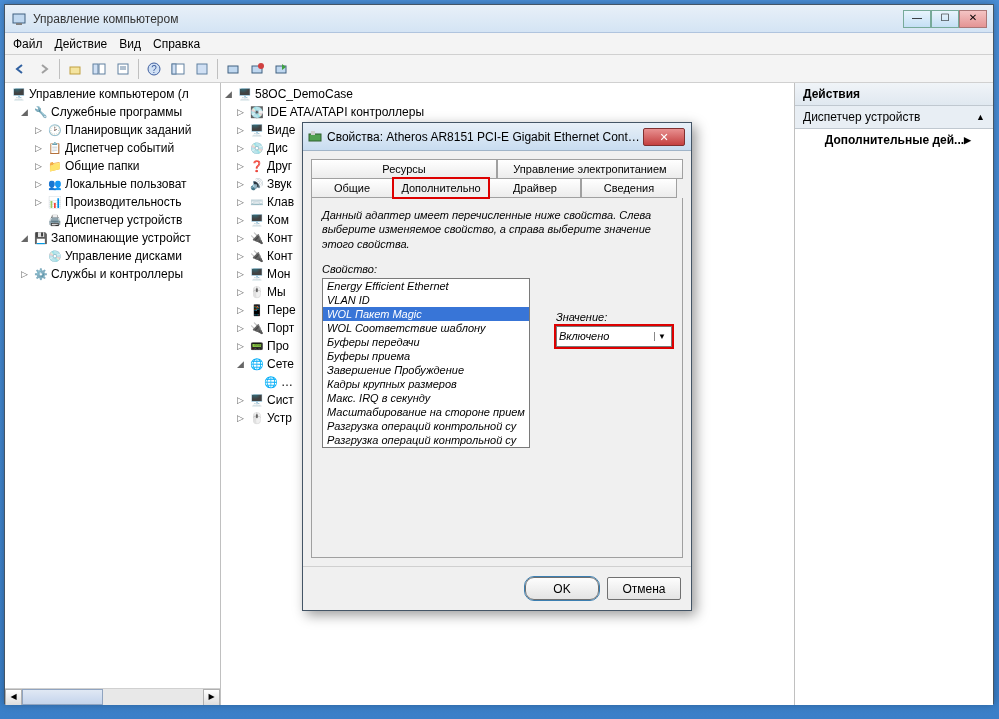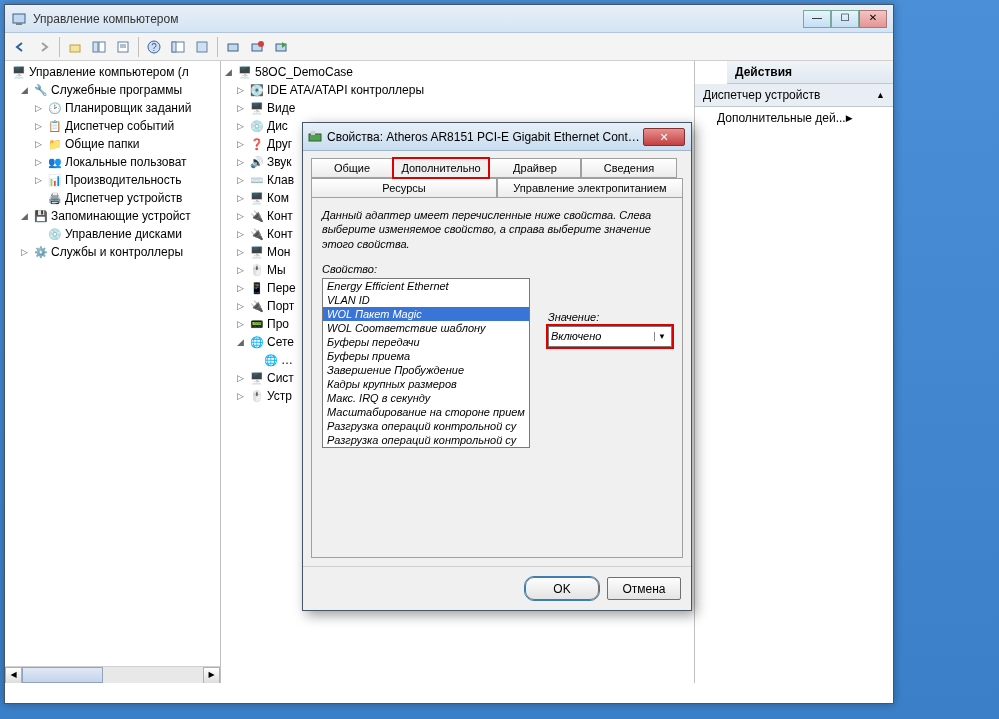--- a/index.html
+++ b/index.html
@@ -1,19 +1,19 @@
 <!DOCTYPE html>
 <html><head>
 <meta charset="utf-8">
 <style>
 * { box-sizing: border-box; margin: 0; padding: 0; font-family: "Segoe UI", Tahoma, sans-serif; }
 body { background: linear-gradient(to bottom, #4a8fd8, #3a7fc8); width: 999px; height: 719px; overflow: hidden; position: relative; }
 
 
-.main-window { position: absolute; left: 4px; top: 4px; width: 890px; height: 700px; background: #fff; border: 1px solid #456; box-shadow: 0 0 8px rgba(0,0,0,0.3); }
+.main-window { position: absolute; left: 4px; top: 4px; width: 990px; height: 700px; background: #fff; border: 1px solid #456; box-shadow: 0 0 8px rgba(0,0,0,0.3); }
 
 .titlebar { height: 28px; background: linear-gradient(to bottom, #e8f0f8, #d4e4f4); display: flex; align-items: center; padding: 0 6px; border-bottom: 1px solid #b0c4de; font-size: 12px; }
 .titlebar .icon { width: 16px; height: 16px; margin-right: 6px; }
 .titlebar .title { flex: 1; color: #333; }
 .win-controls { display: flex; gap: 0; }
 .win-btn { width: 28px; height: 18px; border: 1px solid #7a9; background: linear-gradient(#e8f4fc,#c4dff4); font-size: 10px; text-align: center; line-height: 14px; cursor: pointer; }
 .win-btn.close { background: linear-gradient(#f4c4c4,#e49494); border-color: #a77; }
 
 .menubar { height: 22px; display: flex; align-items: center; padding: 0 8px; gap: 12px; font-size: 12px; border-bottom: 1px solid #d0d0d0; background: #f4f4f4; }
 .menubar span { cursor: pointer; }
@@ -27,23 +27,23 @@
 .center-panel { flex: 1; border-right: 1px solid #c0c0c0; background: #fff; position: relative; }
 .right-panel { width: 198px; background: #fff; }
 
 .tree { font-size: 12px; padding: 2px 0; }
 .tree-node { display: flex; align-items: center; height: 18px; padding-left: 4px; white-space: nowrap; cursor: pointer; }
 .tree-node .expander { width: 10px; font-size: 9px; color: #666; cursor: pointer; }
 .tree-node .ticon { width: 16px; height: 16px; margin: 0 2px; display: inline-flex; align-items: center; justify-content: center; font-size: 11px; }
 .tree-node.d1 { padding-left: 16px; }
 .tree-node.d2 { padding-left: 30px; }
 
-.actions-header { background: linear-gradient(#f0f4f8,#e0e8f0); border-bottom: 1px solid #c0c8d0; padding: 4px 8px; font-size: 12px; font-weight: bold; margin-left: 32px; }
+.actions-header { background: linear-gradient(#f0f4f8,#e0e8f0); border-bottom: 1px solid #c0c8d0; padding: 4px 8px; font-size: 12px; font-weight: bold; }
 .actions-section { background: #e8eef4; border-bottom: 1px solid #c0c8d0; padding: 4px 8px; font-size: 12px; display: flex; justify-content: space-between; align-items: center; }
-.actions-item { padding: 4px 22px; font-size: 12px; display: flex; justify-content: flex-start; align-items: center; }
+.actions-item { padding: 4px 22px; font-size: 12px; display: flex; justify-content: flex-end; align-items: center; font-weight: bold; }
 .actions-item .arrow { font-size: 9px; }
 
 
 .dialog { position: absolute; left: 302px; top: 122px; width: 390px; background: #f0f0f0; border: 1px solid #456; box-shadow: 4px 4px 12px rgba(0,0,0,0.4); z-index: 10; }
 .dialog-titlebar { height: 28px; background: linear-gradient(to bottom, #e8f0f8, #c8dcf0); display: flex; align-items: center; padding: 0 4px; font-size: 12px; border-bottom: 1px solid #a0b4c8; }
 .dialog-titlebar .dicon { width: 16px; height: 16px; margin-right: 4px; }
 .dialog-titlebar .dtitle { flex: 1; overflow: hidden; text-overflow: ellipsis; white-space: nowrap; }
 .dialog-close { width: 42px; height: 18px; background: linear-gradient(#e89090,#c44040); border: 1px solid #803030; border-radius: 2px; color: #fff; font-size: 11px; text-align: center; line-height: 16px; cursor: pointer; margin-right: 2px; }
 
 .dialog-body { padding: 8px; background: #f0f0f0; }
@@ -53,21 +53,21 @@
 .tab { border: 1px solid #a0a0a0; background: linear-gradient(#fff,#ececec); padding: 3px 0; font-size: 11px; text-align: center; cursor: pointer; position: relative; }
 .tab.active { background: #f0f0f0; border-bottom-color: #f0f0f0; z-index: 1; outline: 2px solid #d00; outline-offset: -1px; }
 .tab-row.row1 .tab { flex: 1; }
 .tab-row.row2 .tab:nth-child(1){ width: 82px; }
 .tab-row.row2 .tab:nth-child(2){ width: 96px; }
 .tab-row.row2 .tab:nth-child(3){ width: 92px; }
 .tab-row.row2 .tab:nth-child(4){ width: 96px; }
 
 .tab-content { border: 1px solid #a0a0a0; border-top: none; padding: 10px; background: #f0f0f0; height: 360px; font-style: italic; }
 .desc { font-size: 11px; line-height: 1.3; margin-bottom: 12px; }
-.two-col { display: flex; gap: 18px; }
+.two-col { display: flex; gap: 26px; }
 .col { flex: 1; }
 .col-label { font-size: 11px; margin-bottom: 3px; }
 .prop-list { width: 100%; height: 170px; border: 1px solid #7a7a7a; background: #fff; font-size: 11px; overflow: hidden; }
 .prop-list div { padding: 1px 4px; white-space: nowrap; overflow: hidden; cursor: pointer; }
 .prop-list div.selected { background: #3875d7; color: #fff; }
 .value-select { width: 100%; height: 21px; border: 1px solid #7a7a7a; font-size: 11px; background: #fff; outline: 2px solid #d00; outline-offset: 0; padding: 0 2px; display: flex; align-items: center; justify-content: space-between; cursor: pointer; }
 .value-select .dd { border-left: 1px solid #888; padding: 0 3px; font-size: 8px; }
 
 .dialog-buttons { display: flex; justify-content: flex-end; gap: 8px; padding: 10px; border-top: 1px solid #d0d0d0; background: #f0f0f0; }
 .dlg-btn { width: 74px; height: 23px; border: 1px solid #707070; background: linear-gradient(#fdfdfd,#e4e4e4); font-size: 12px; cursor: pointer; border-radius: 2px; }
@@ -94,20 +94,26 @@
         </svg>
     </span>
     <span class="title">Управление компьютером</span>
     <div class="win-controls">
       <div class="win-btn">—</div>
       <div class="win-btn">☐</div>
       <div class="win-btn close">✕</div>
     </div>
   </div>
 
+  <div class="menubar">
+    <span>Файл</span>
+    <span>Действие</span>
+    <span>Вид</span>
+    <span>Справка</span>
+  </div>
 
   <div class="toolbar">
     <div class="tool-btn">
         <svg width="14" height="14">
           <path d="M9 3 L4 7 L9 11" fill="none" stroke="#3060a0" stroke-width="2"></path>
         </svg>
       </div>
     <div class="tool-btn">
         <svg width="14" height="14">
           <path d="M5 3 L10 7 L5 11" fill="none" stroke="#a0a0a0" stroke-width="2"></path>
@@ -359,29 +365,29 @@
         <svg width="16" height="16">
           <rect x="2" y="5" width="12" height="7" fill="#50a050" stroke="#306030"></rect>
           <rect x="4" y="2" width="4" height="4" fill="#d0d0d0"></rect>
         </svg>
       </span>
     <span class="dtitle">Свойства: Atheros AR8151 PCI-E Gigabit Ethernet Controller (N...</span>
     <div class="dialog-close">✕</div>
   </div>
   <div class="dialog-body">
 
+    <div class="tab-row row1">
+      <div class="tab">Ресурсы</div>
+      <div class="tab">Управление электропитанием</div>
+    </div>
     <div class="tab-row row2">
       <div class="tab">Общие</div>
       <div class="tab active">Дополнительно</div>
       <div class="tab">Драйвер</div>
       <div class="tab">Сведения</div>
-    </div>
-    <div class="tab-row row1">
-      <div class="tab">Ресурсы</div>
-      <div class="tab">Управление электропитанием</div>
     </div>
 
     <div class="tab-content">
       <div class="desc">Данный адаптер имеет перечисленные ниже свойства. Слева выберите изменяемое свойство, а справа выберите значение этого свойства.</div>
       <div class="two-col">
         <div class="col" style="flex:1.3;">
           <div class="col-label">Свойство:</div>
           <div class="prop-list" id="prop-list">
               <div>Energy Efficient Ethernet</div>
               <div>VLAN ID</div>

